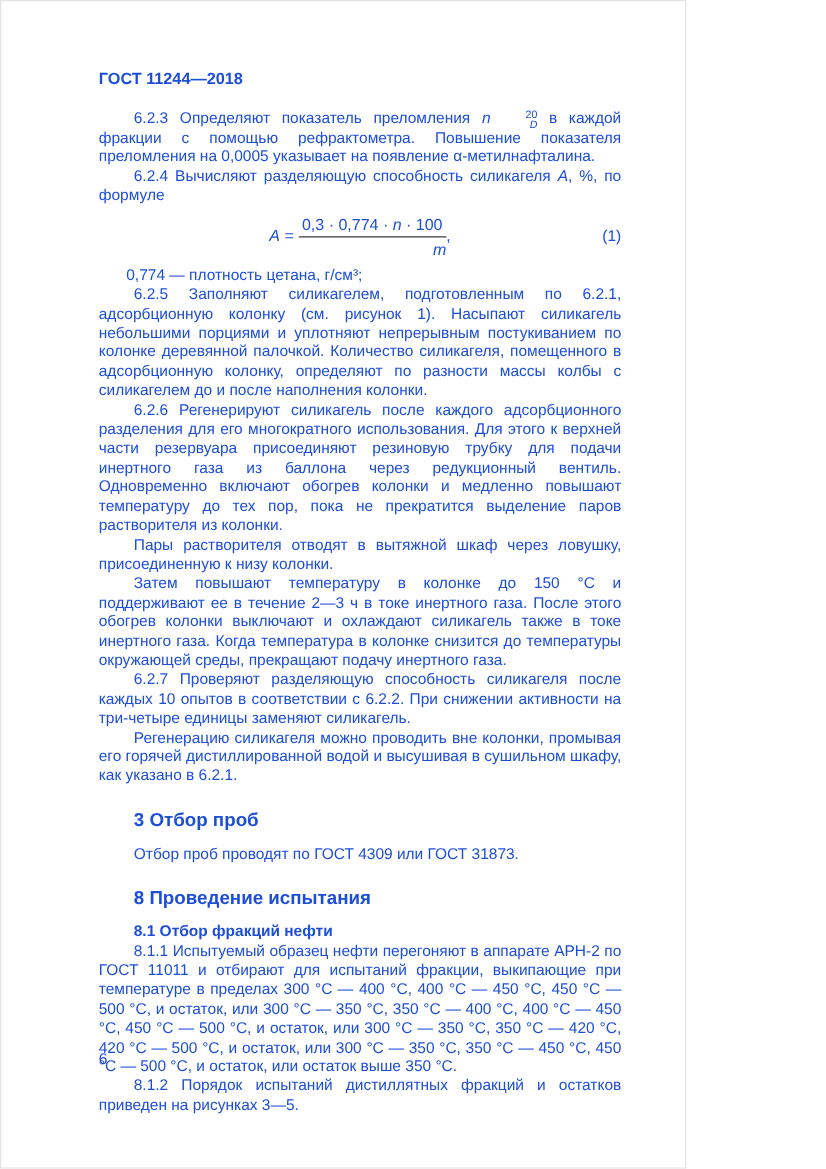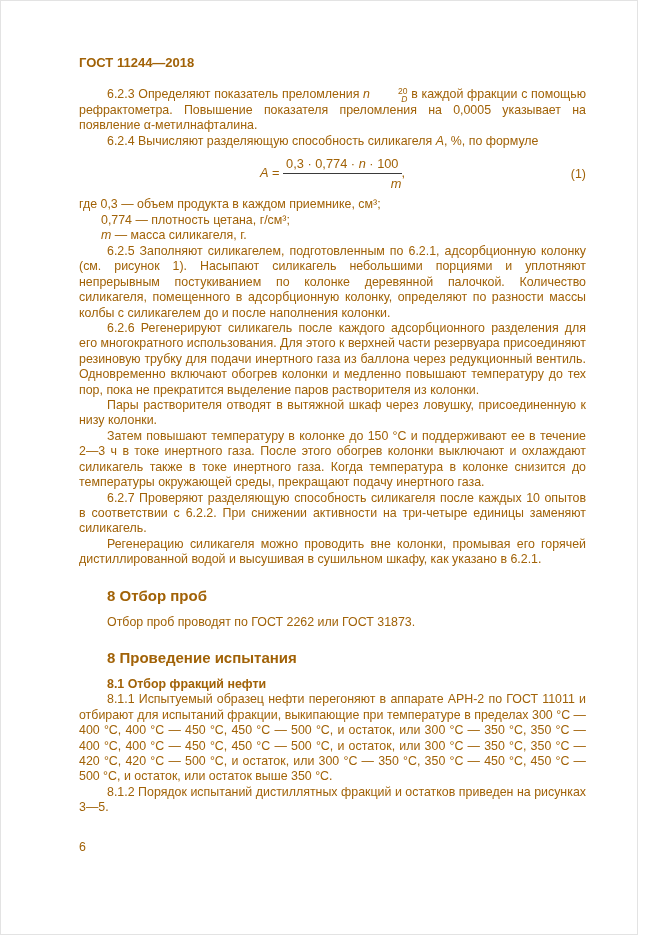--- a/index.html
+++ b/index.html
@@ -2,27 +2,27 @@
 <html lang="ru"><head>
 <meta charset="utf-8">
 <style>
   html, body {
     margin: 0;
     padding: 0;
     background: #ffffff;
   }
   .page {
     position: relative;
-    width: 638px;
+    width: 549px;
     height: 935px;
     background: #ffffff;
     border: 1px solid #e3e3e3;
     box-sizing: border-box;
     font-family: "Liberation Sans", sans-serif;
-    color: #a16207;
+    color: #1d4ed8;
     overflow: hidden;
   }
   .content {
     position: absolute;
     top: 54px;
     left: 78px;
     right: 51px;
   }
   .doc-id {
     font-weight: bold;
@@ -115,34 +115,32 @@
     <p class="body-par"><span>6.2.3 Определяют показатель преломления </span><span class="var">n</span><span class="supsub"><span>20</span><span class="var">D</span></span><span> в каждой фракции с помощью рефрактометра. Повышение показателя преломления на 0,0005 указывает на появление α-метилнафталина.</span></p>
 
     <p class="body-par"><span>6.2.4 Вычисляют разделяющую способность силикагеля </span><span class="var">A</span><span>, %, по формуле</span></p>
 
     <div class="formula-row">
       <span class="var">A</span><span> = </span><span class="frac"><span class="num"><span>0,3 · 0,774 · </span><span class="var">n</span><span> · 100</span></span><span class="den var">m</span></span><span>,</span>
       <span class="formula-label">(1)</span>
     </div>
 
     <div class="defs">
-      <div class="def-line first"><span>где </span><span>0,3</span><span> — объем продукта в каждом приемнике, см³;</span></div>
       <div class="def-line"><span>0,774</span><span>  —  плотность цетана, г/см³;</span></div>
-      <div class="def-line"><span class="var">m</span><span> —  масса силикагеля, г.</span></div>
     </div>
 
     <p class="body-par">6.2.5 Заполняют силикагелем, подготовленным по 6.2.1, адсорбционную колонку (см. рисунок 1). Насыпают силикагель небольшими порциями и уплотняют непрерывным постукиванием по колонке деревянной палочкой. Количество силикагеля, помещенного в адсорбционную колонку, определяют по разности массы колбы с силикагелем до и после наполнения колонки.</p>
     <p class="body-par">6.2.6 Регенерируют силикагель после каждого адсорбционного разделения для его многократного использования. Для этого к верхней части резервуара присоединяют резиновую трубку для подачи инертного газа из баллона через редукционный вентиль. Одновременно включают обогрев колонки и медленно повышают температуру до тех пор, пока не прекратится выделение паров растворителя из колонки.</p>
     <p class="body-par">Пары растворителя отводят в вытяжной шкаф через ловушку, присоединенную к низу колонки.</p>
     <p class="body-par">Затем повышают температуру в колонке до 150 °С и поддерживают ее в течение 2—3 ч в токе инертного газа. После этого обогрев колонки выключают и охлаждают силикагель также в токе инертного газа. Когда температура в колонке снизится до температуры окружающей среды, прекращают подачу инертного газа.</p>
     <p class="body-par">6.2.7 Проверяют разделяющую способность силикагеля после каждых 10 опытов в соответствии с 6.2.2. При снижении активности на три-четыре единицы заменяют силикагель.</p>
     <p class="body-par">Регенерацию силикагеля можно проводить вне колонки, промывая его горячей дистиллированной водой и высушивая в сушильном шкафу, как указано в 6.2.1.</p>
 
-    <h2 class="sec-head">8 Отбор проб</h2>
-    <p class="body-par">Отбор проб проводят по ГОСТ 2262 или ГОСТ 31873.</p>
+    <h2 class="sec-head">3 Отбор проб</h2>
+    <p class="body-par">Отбор проб проводят по ГОСТ 4309 или ГОСТ 31873.</p>
 
     <h2 class="sec-head">8 Проведение испытания</h2>
     <h3 class="sub-head">8.1 Отбор фракций нефти</h3>
     <p class="body-par">8.1.1 Испытуемый образец нефти перегоняют в аппарате АРН-2 по ГОСТ 11011 и отбирают для испытаний фракции, выкипающие при температуре в пределах 300 °С — 400 °С, 400 °С — 450 °С, 450 °С — 500 °С, и остаток, или 300 °С — 350 °С, 350 °С — 400 °С, 400 °С — 450 °С, 450 °С — 500 °С, и остаток, или 300 °С — 350 °С, 350 °С — 420 °С, 420 °С — 500 °С, и остаток, или 300 °С — 350 °С, 350 °С — 450 °С, 450 °С — 500 °С, и остаток, или остаток выше 350 °С.</p>
     <p class="body-par">8.1.2 Порядок испытаний дистиллятных фракций и остатков приведен на рисунках 3—5.</p>
 
   </div>
 
   <div class="page-number">6</div>
 </div>

